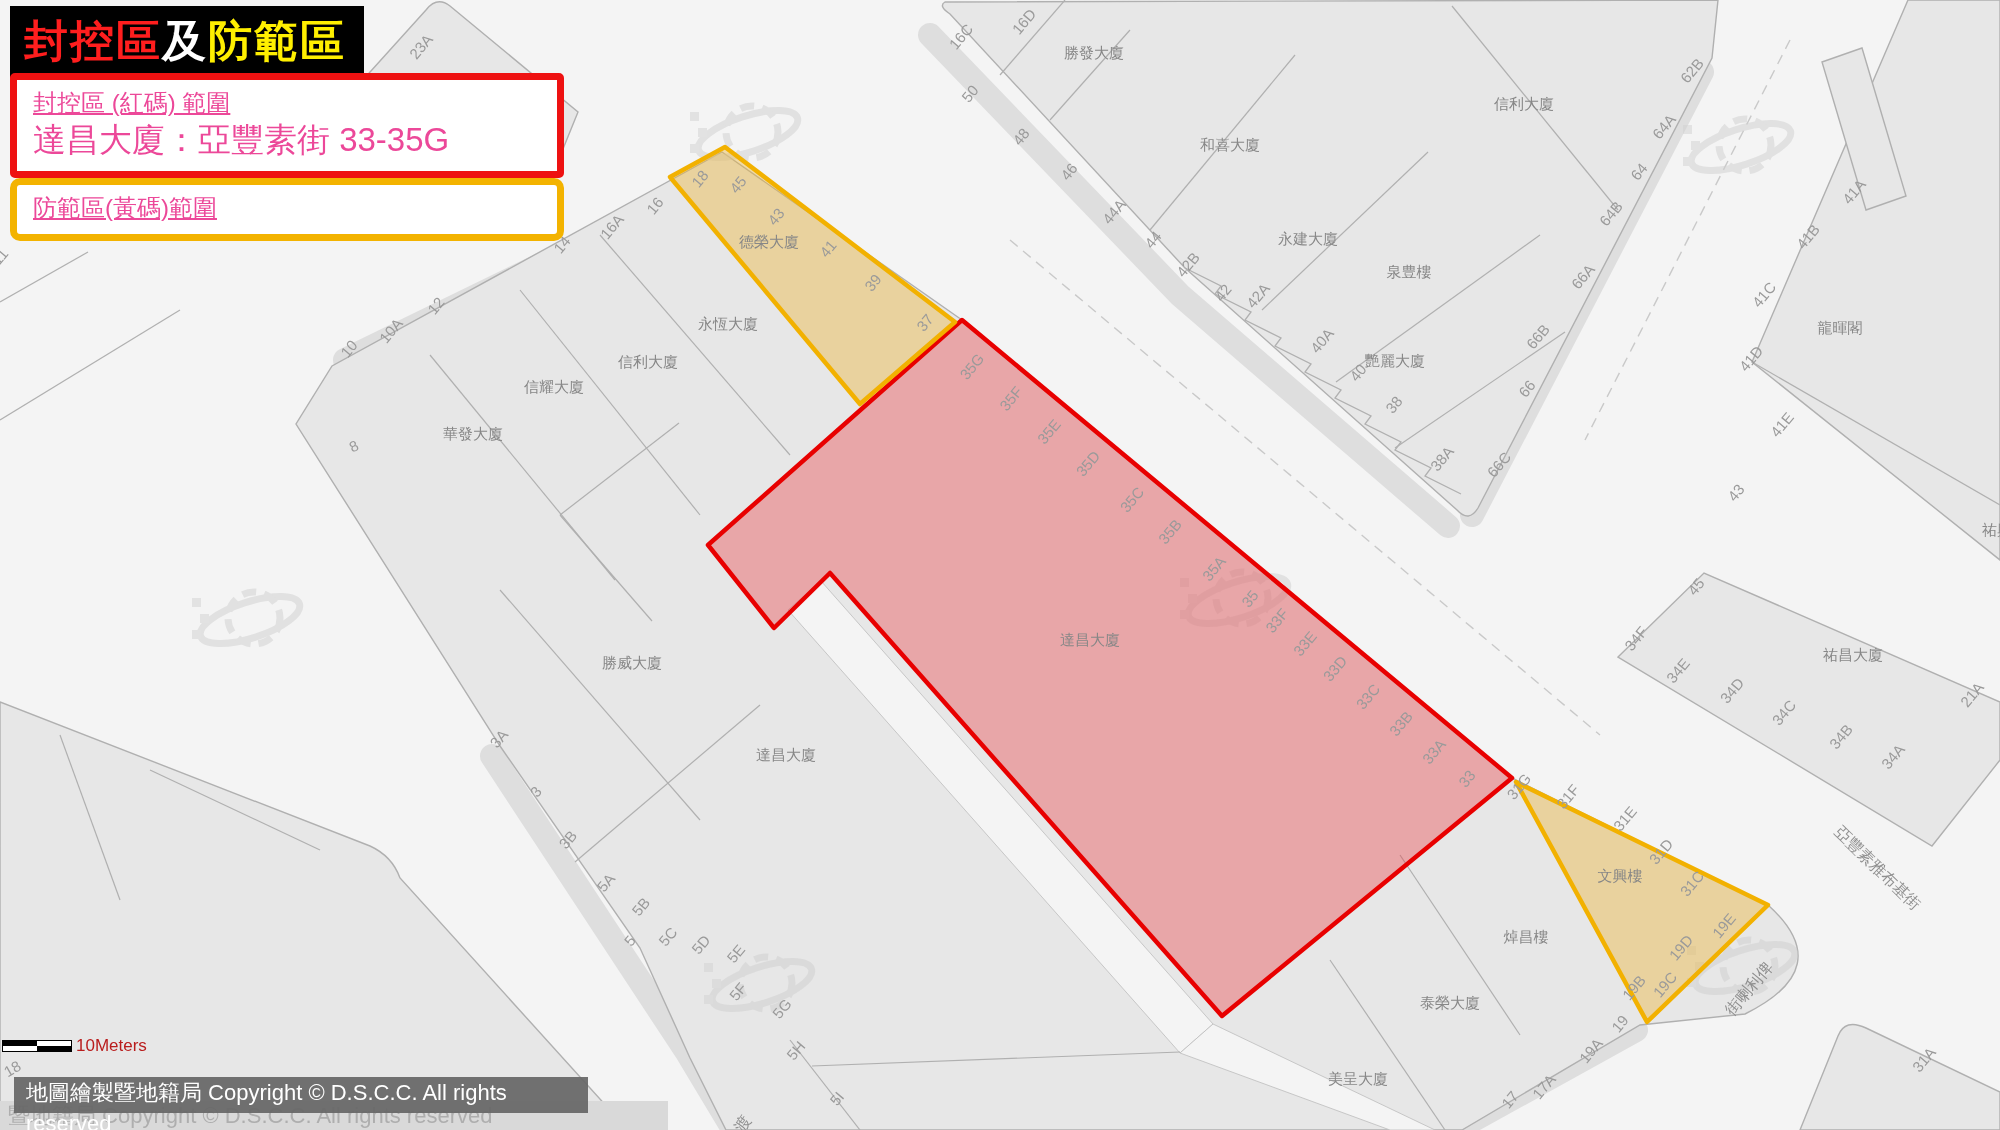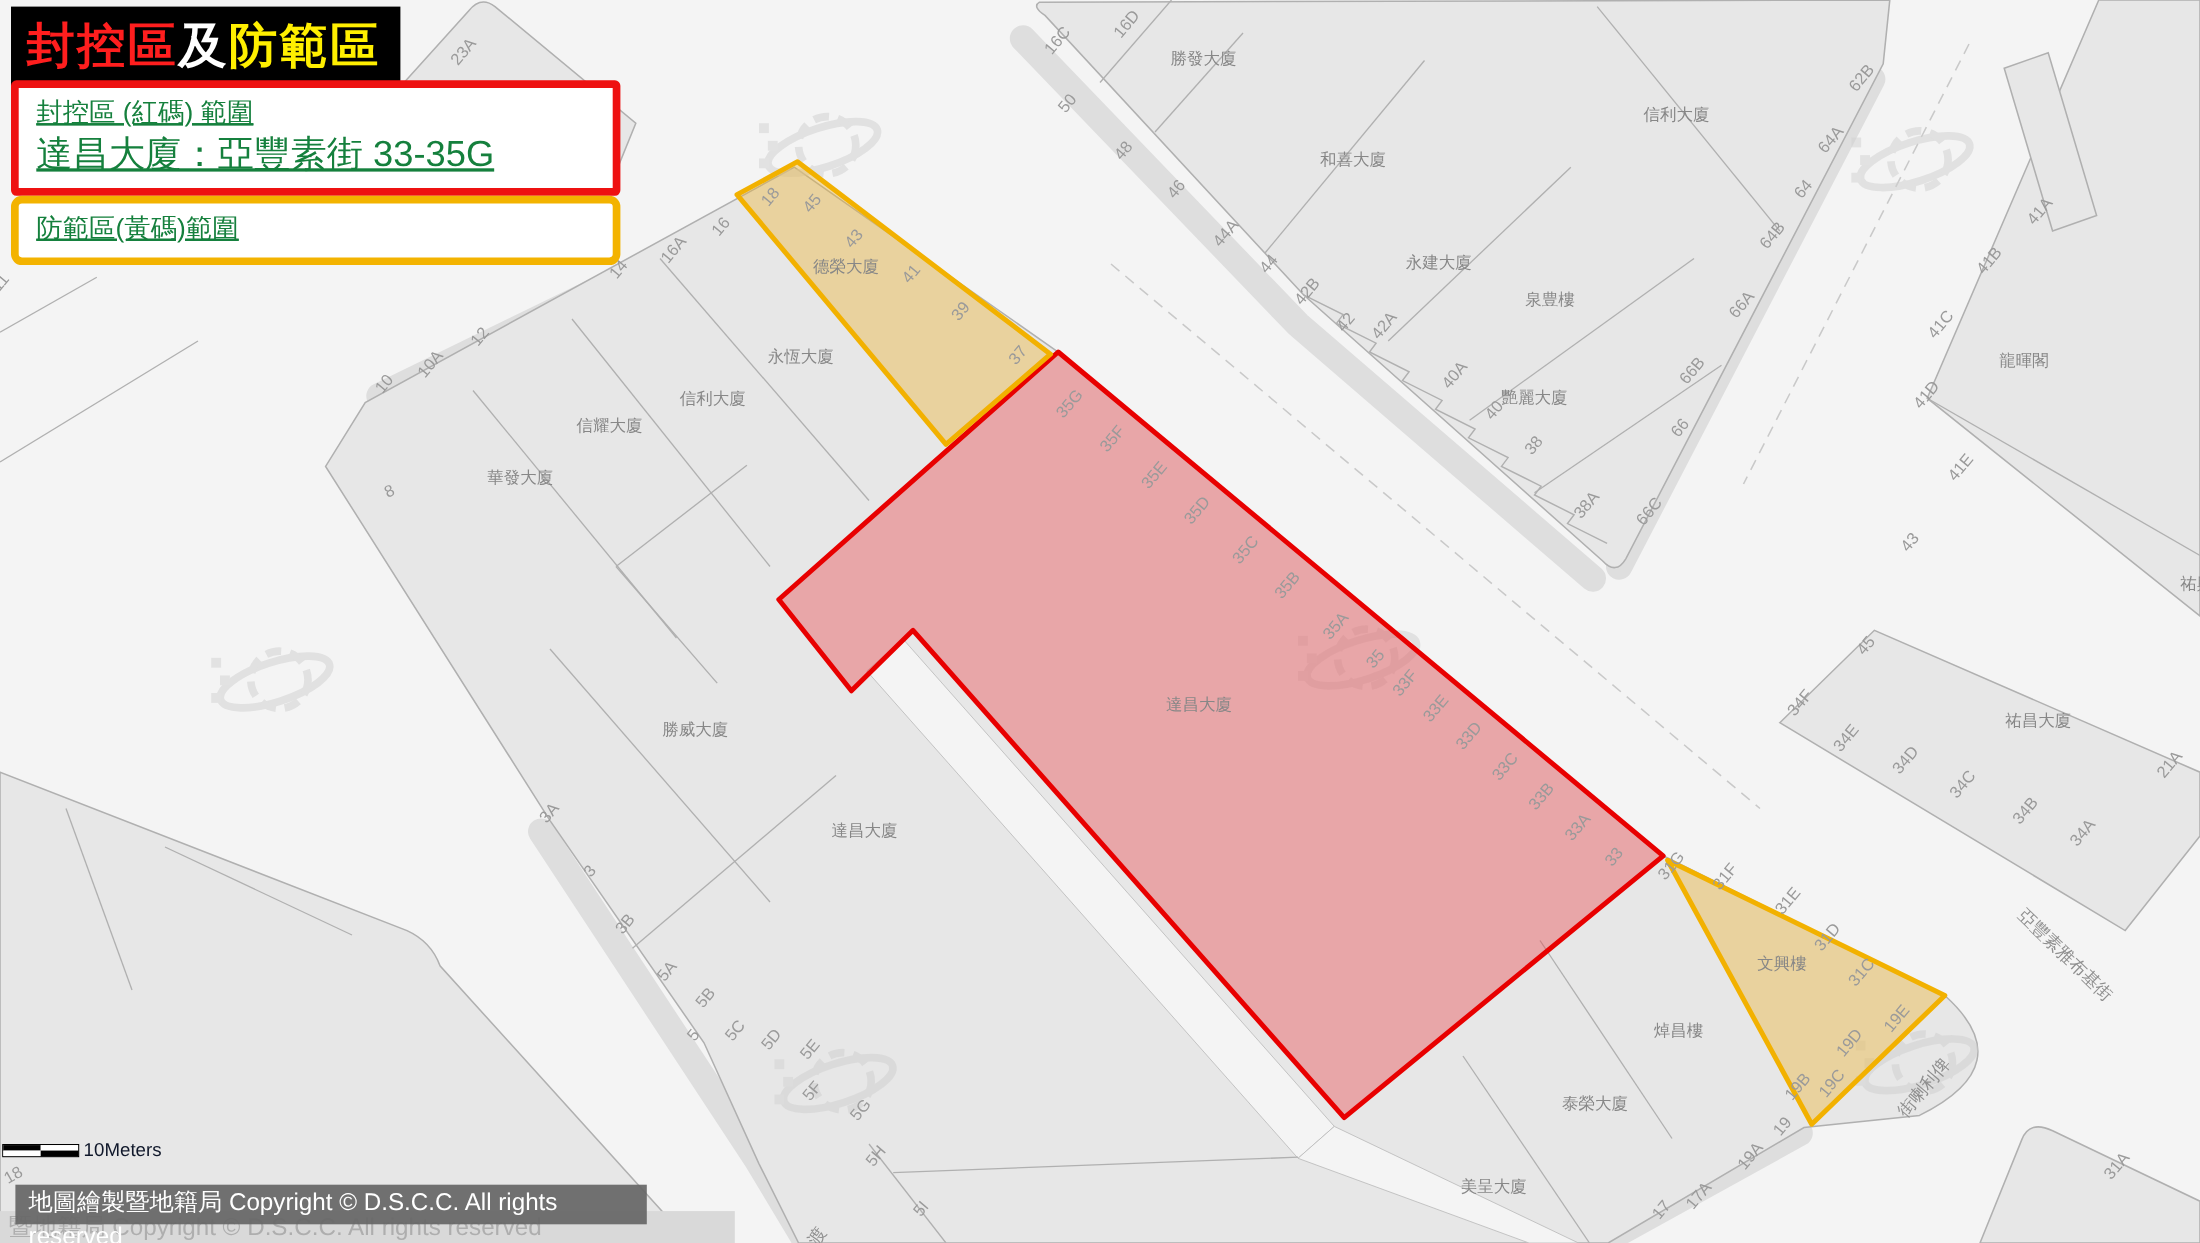--- a/index.html
+++ b/index.html
@@ -16,30 +16,30 @@
   .zone-yellow{fill:rgba(238,180,50,0.40);stroke:#f2b100;stroke-width:4.5;stroke-linejoin:round;}
   .lbl-bld{font-size:15px;fill:#878787;text-anchor:middle;}
   .lbl-num{font-size:15px;fill:#9a9a9a;text-anchor:middle;}
   .lbl-street{font-size:16px;fill:#8f8f8f;text-anchor:middle;}
   .logo{opacity:.5;}
   .logo *{stroke:#cfcfcf;fill:none;stroke-width:7;}
   .logo rect{fill:#d2d2d2;stroke:none;}
 
   .title-box{position:absolute;left:10px;top:6px;background:#000;padding:6px 18px 8px 14px;
              font-size:44px;font-weight:bold;letter-spacing:2px;text-align:center;}
-  .info-box{position:absolute;background:#fff;color:#15803d;line-height:1.22;text-decoration:underline;}
+  .info-box{position:absolute;background:#fff;color:#ec4899;line-height:1.22;}
   .info-red{left:10px;top:73px;width:524px;border:7px solid #ee1111;border-radius:5px;padding:8px 0 10px 16px;}
   .info-yellow{left:10px;top:178px;width:524px;border:7px solid #f3b300;border-radius:10px;padding:8px 0 12px 16px;}
   .info-h{font-size:24px;text-decoration:underline;}
   .info-l{font-size:33px;margin-top:3px;}
   .scalebar{position:absolute;left:2px;top:1036px;display:flex;align-items:center;}
   .sb-box{width:68px;height:10px;border:1px solid #000;display:grid;grid-template-columns:1fr 1fr;grid-template-rows:1fr 1fr;}
   .sb-box i{display:block;}
   .sb-a{background:#000;} .sb-b{background:#fff;}
-  .sb-label{font-size:17px;color:#0f172a;margin-left:4px;}
+  .sb-label{font-size:17px;color:#b91c1c;margin-left:4px;}
   .copybar{position:absolute;left:14px;top:1077px;width:562px;height:36px;background:rgba(102,102,102,0.92);
            color:#fff;font-size:22px;line-height:31px;padding-left:12px;}
   .copyfade{position:absolute;left:0px;top:1101px;width:660px;height:29px;background:#d9d9d9;
             color:#aeaeae;font-size:22px;line-height:29px;padding-left:8px;}
   .num18{position:absolute;left:4px;top:1060px;font-size:15px;color:#9a9a9a;transform:rotate(-30deg);}
 </style>
 </head>
 <body>
 
 <div class="stage">

